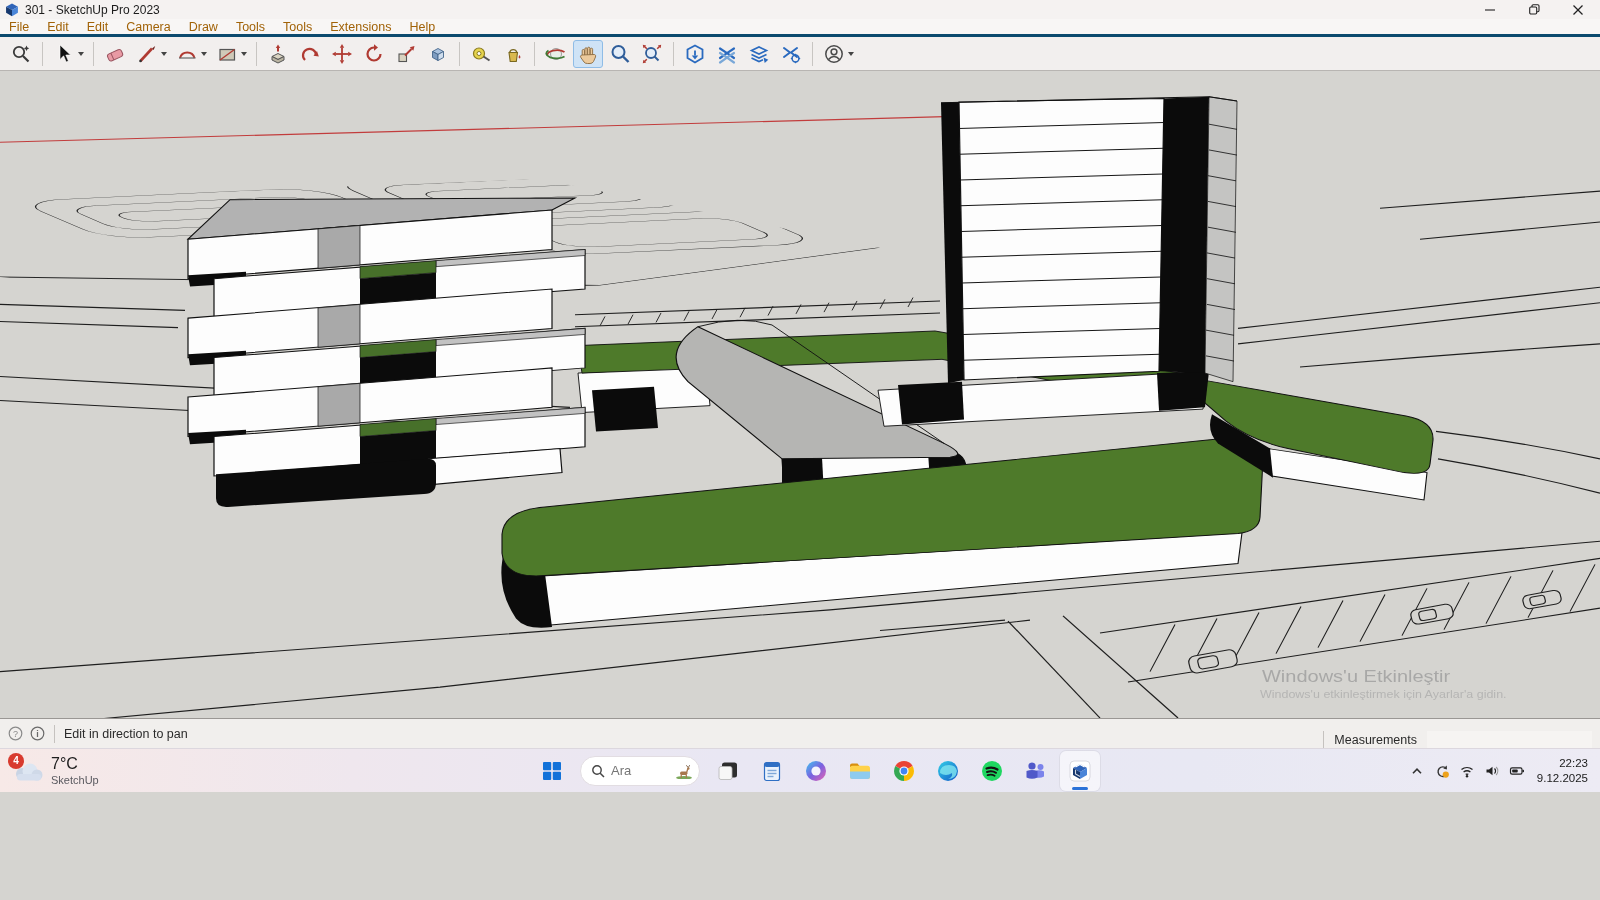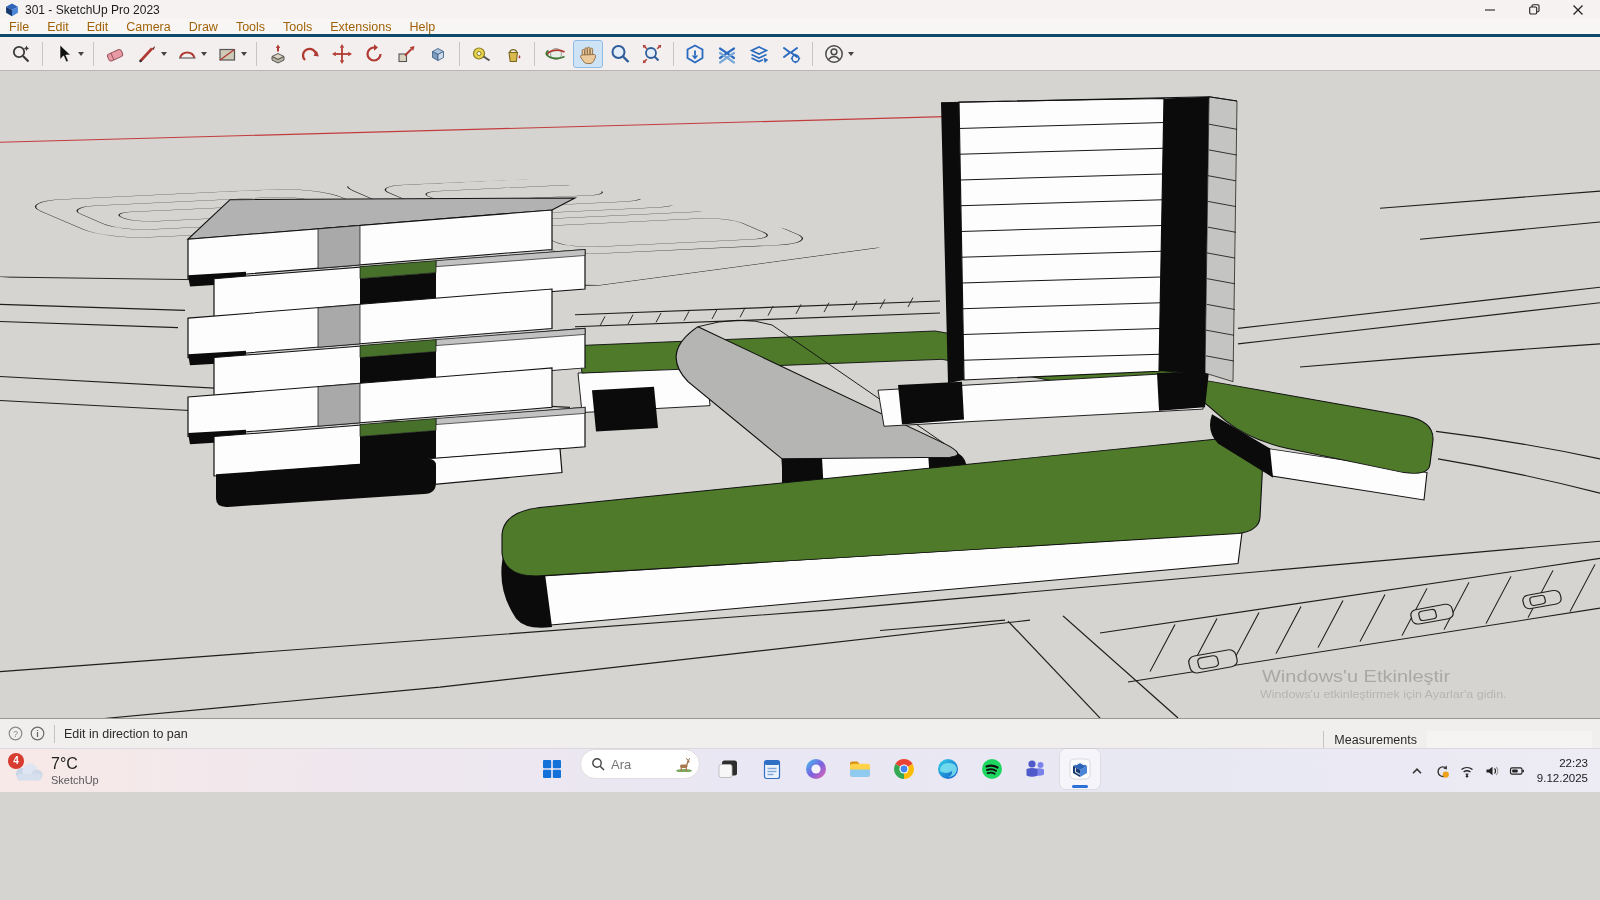--- a/index.html
+++ b/index.html
@@ -38,21 +38,21 @@
   .measure-input { width:165px; height:19px; border:none; border-bottom:1px solid #b5b2af; background:#f6f4f2; font-size:12px; padding:0 4px; }
 
   
   .taskbar { height:44px; flex:0 0 auto; background:linear-gradient(90deg,#f7e9e7 0%,#efe7ee 22%,#e9e7f3 45%,#e8e8f3 75%,#edebf4 100%); border-top:1px solid #dcd7de; position:relative; display:flex; align-items:center; }
   .weather { position:absolute; left:10px; top:0; height:100%; display:flex; align-items:center; }
   .weather-icon-wrap { position:relative; width:34px; height:28px; margin-right:7px; }
   .weather-badge { position:absolute; left:-2px; top:-4px; width:16px; height:16px; border-radius:50%; background:#d83b2f; color:#fff; font-size:10px; font-weight:bold; display:flex; align-items:center; justify-content:center; }
   .weather-text { line-height:1.2; }
   .weather-temp { font-size:16px; color:#1d1d1d; }
   .weather-cond { font-size:11px; color:#5a5a60; }
-  .tb-center { position:absolute; left:50%; transform:translateX(-268px); top:0; height:100%; display:flex; gap:4px; }
+  .tb-center { position:absolute; left:50%; transform:translateX(-268px); top:0; height:100%; display:flex; align-items:center; gap:4px; }
   .tb-btn { width:40px; height:40px; border-radius:6px; display:flex; align-items:center; justify-content:center; position:relative; }
   .tb-btn.active-app { background:rgba(255,255,255,0.55); box-shadow:0 0 0 1px rgba(0,0,0,0.05); }
   .tb-btn.active-app::after { content:""; position:absolute; bottom:1px; left:50%; transform:translateX(-50%); width:16px; height:3px; border-radius:2px; background:#2a72d8; }
   .search-pill { width:120px; height:30px; background:#ffffff; border:1px solid #e2dde2; border-radius:16px; display:flex; align-items:center; padding:0 6px 0 10px; margin:0 4px; }
   .search-pill input { border:none; outline:none; width:60px; font-size:13px; color:#333; background:transparent; font-family:"Liberation Sans",sans-serif; }
   .tray { position:absolute; right:0; top:0; height:100%; display:flex; align-items:center; padding-right:12px; }
   .tray-icons { display:flex; align-items:center; gap:9px; margin-right:12px; }
   .tray-ic { width:16px; height:16px; display:flex; align-items:center; justify-content:center; }
   .clock { text-align:right; font-size:11.5px; color:#1a1a1a; line-height:1.3; }
 </style>

